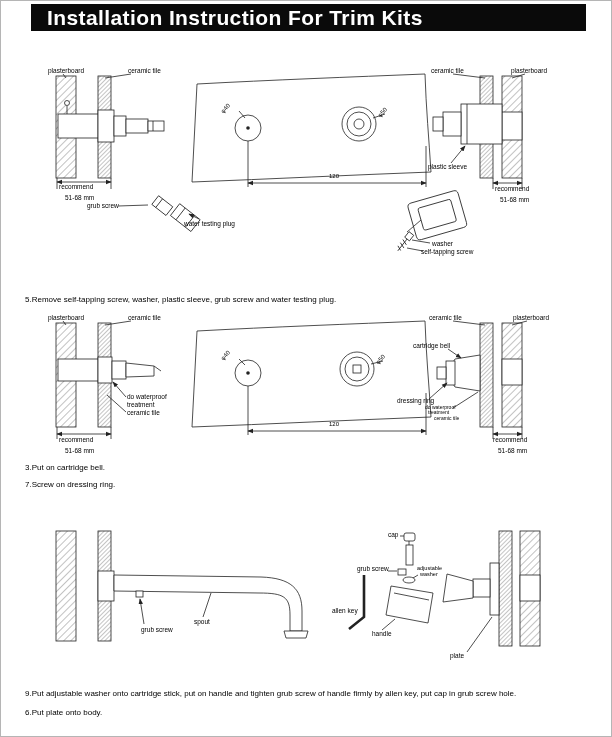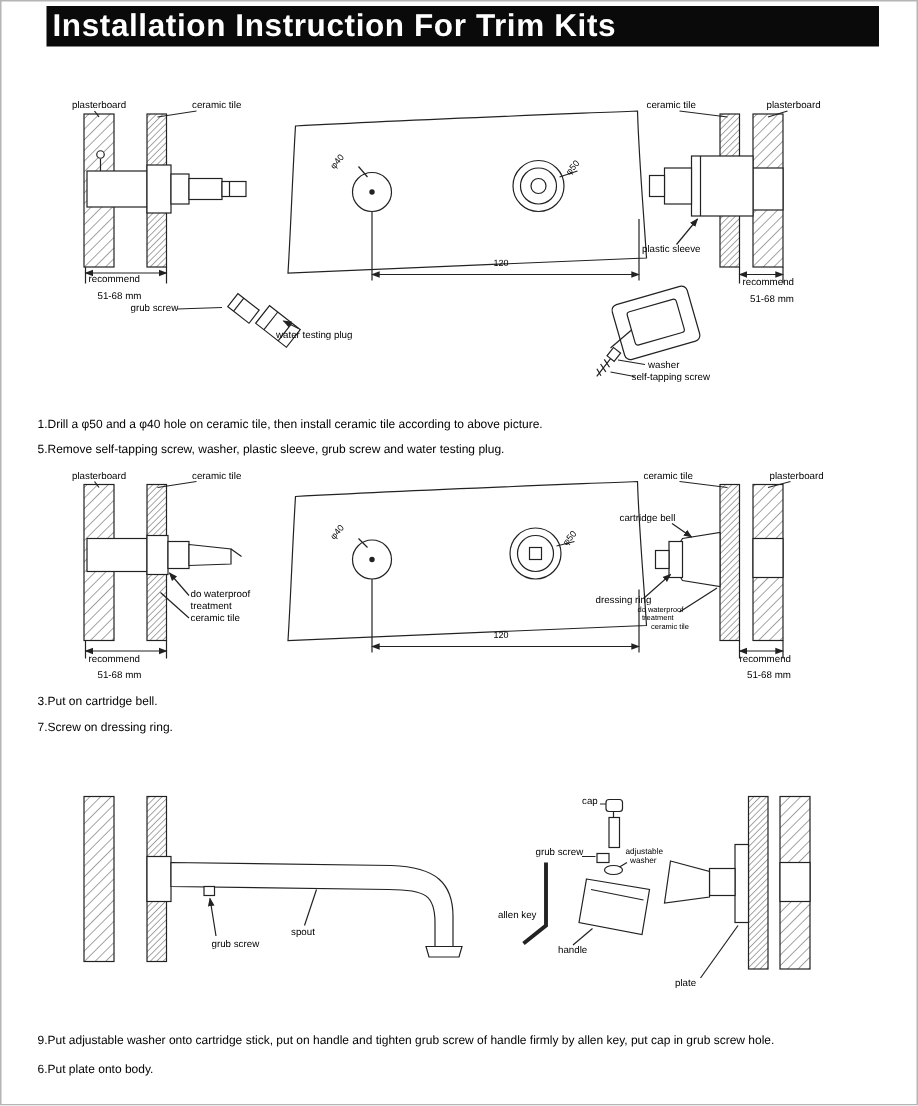--- a/index.html
+++ b/index.html
@@ -5,21 +5,21 @@
   * { margin:0; padding:0; box-sizing:border-box; }
   html,body { background:#fff; }
   .page {
     position:relative; width:612px; height:737px; background:#fff;
     border:1px solid #b5b5b5; overflow:hidden;
     font-family:"Liberation Sans", sans-serif; color:#000;
   }
   .header {
     position:absolute; left:30px; top:3px; width:555px; height:27px;
     background:#0a0a0a; color:#fff; font-size:21px; font-weight:bold;
-    line-height:27px; padding-left:4px; letter-spacing:0.4px;
+    line-height:27px; padding-left:16px; letter-spacing:0.4px;
     white-space:nowrap;
   }
   .sec { position:absolute; left:0; width:612px; }
   .sec svg { position:absolute; left:0; top:0; display:block; }
   .lbl { position:absolute; font-size:6.5px; line-height:1.15; color:#000; white-space:nowrap; }
   .f5  { font-size:5px; }
   .f55 { font-size:5.5px; }
   .f6  { font-size:6px; }
   .rot { transform:rotate(-50deg); transform-origin:0 100%; }
   .step { position:absolute; left:24px; font-size:8px; color:#000; white-space:nowrap; }
@@ -132,21 +132,20 @@
     <span class="lbl f6" style="left:328px;top:117px">120</span>
     <span class="lbl" style="left:430px;top:11px">ceramic tile</span>
     <span class="lbl" style="left:510px;top:11px">plasterboard</span>
     <span class="lbl" style="left:427px;top:107px">plastic sleeve</span>
     <span class="lbl" style="left:494px;top:129px">recommend</span>
     <span class="lbl" style="left:499px;top:140px">51-68 mm</span>
     <span class="lbl" style="left:431px;top:184px">washer</span>
     <span class="lbl" style="left:420px;top:192px">self-tapping screw</span>
   </div>
 
-  <div class="step" style="top:277px">1.Drill a φ50 and a φ40 hole on ceramic tile, then install ceramic tile according to above picture.</div>
   <div class="step" style="top:294px">5.Remove self-tapping screw, washer, plastic sleeve, grub screw and water testing plug.</div>
 
   <div class="sec" style="top:308px;height:152px">
     <svg width="612" height="152" viewBox="0 0 612 152">
       <g stroke="#222" stroke-width="0.8" fill="none">
         <g>
           <rect x="55" y="14" width="20" height="104" fill="url(#hA)"></rect>
           <rect x="97" y="14" width="13" height="104" fill="url(#hB)"></rect>
           <line x1="62" y1="12" x2="65" y2="16"></line>
           <line x1="130" y1="12" x2="104" y2="16"></line>

